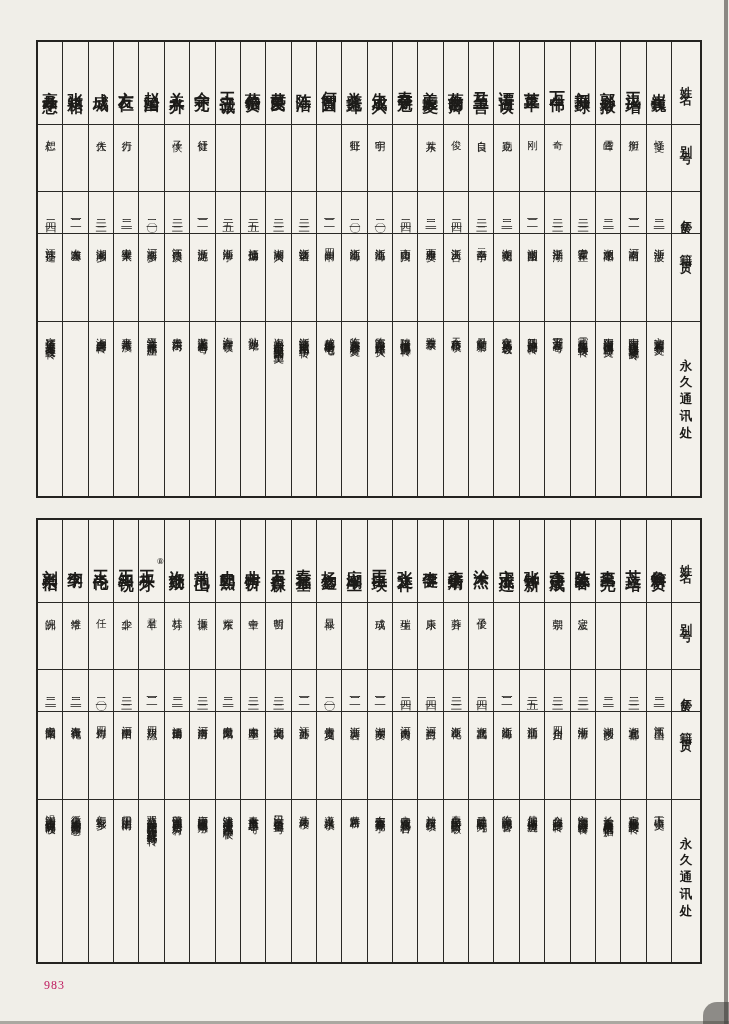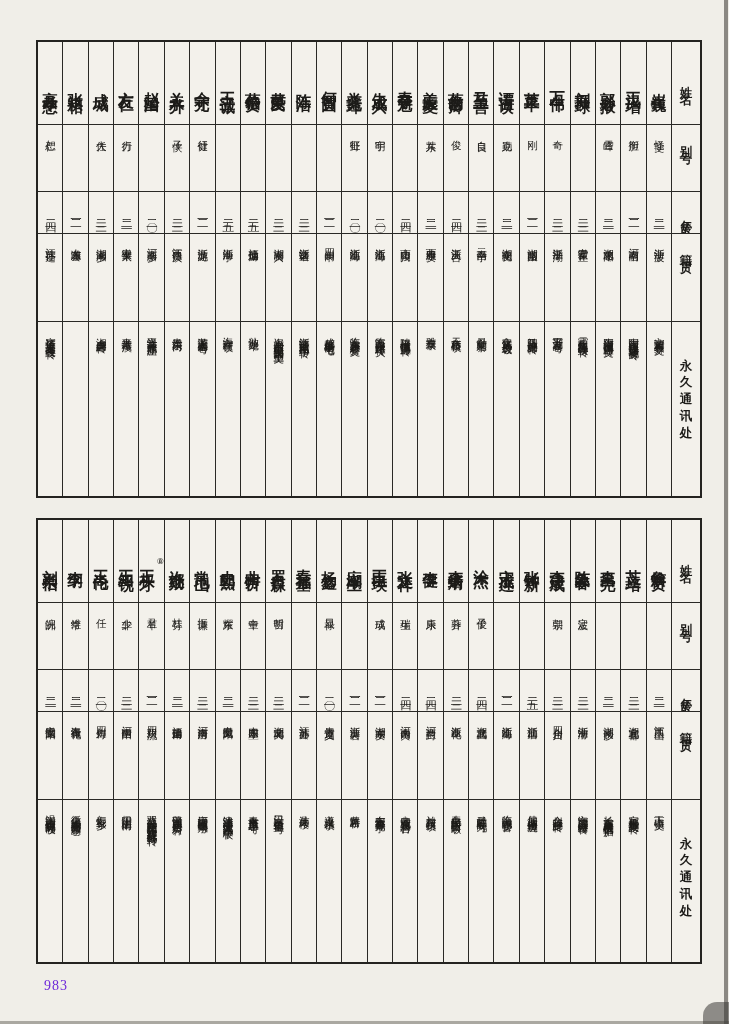--- a/index.html
+++ b/index.html
@@ -49,21 +49,21 @@
 
   .hdr{font-weight:700;font-size:12.5px;letter-spacing:7px;}
   .hdr-tall{font-weight:700;font-size:12.5px;letter-spacing:17px;}
   .header-col .c-alias,.header-col .c-native{padding-top:10px;}
   .header-col .c-addr{padding-top:26px;}
   .header-col .c-name{align-items:center;}
 
   .page-number{
     position:absolute;left:44px;top:978px;
     font-family:"Liberation Serif",serif;
-    font-size:14px;letter-spacing:1px;color:#6d28d9;
+    font-size:12px;letter-spacing:1px;color:#be185d;
   }
 </style>
 </head>
 <body>
 
 <div class="dir-table top" id="table-0">
   <div class="col header-col">
     <div class="cell c-name">
         <span class="vtext hdr">姓名</span>
       </div>

